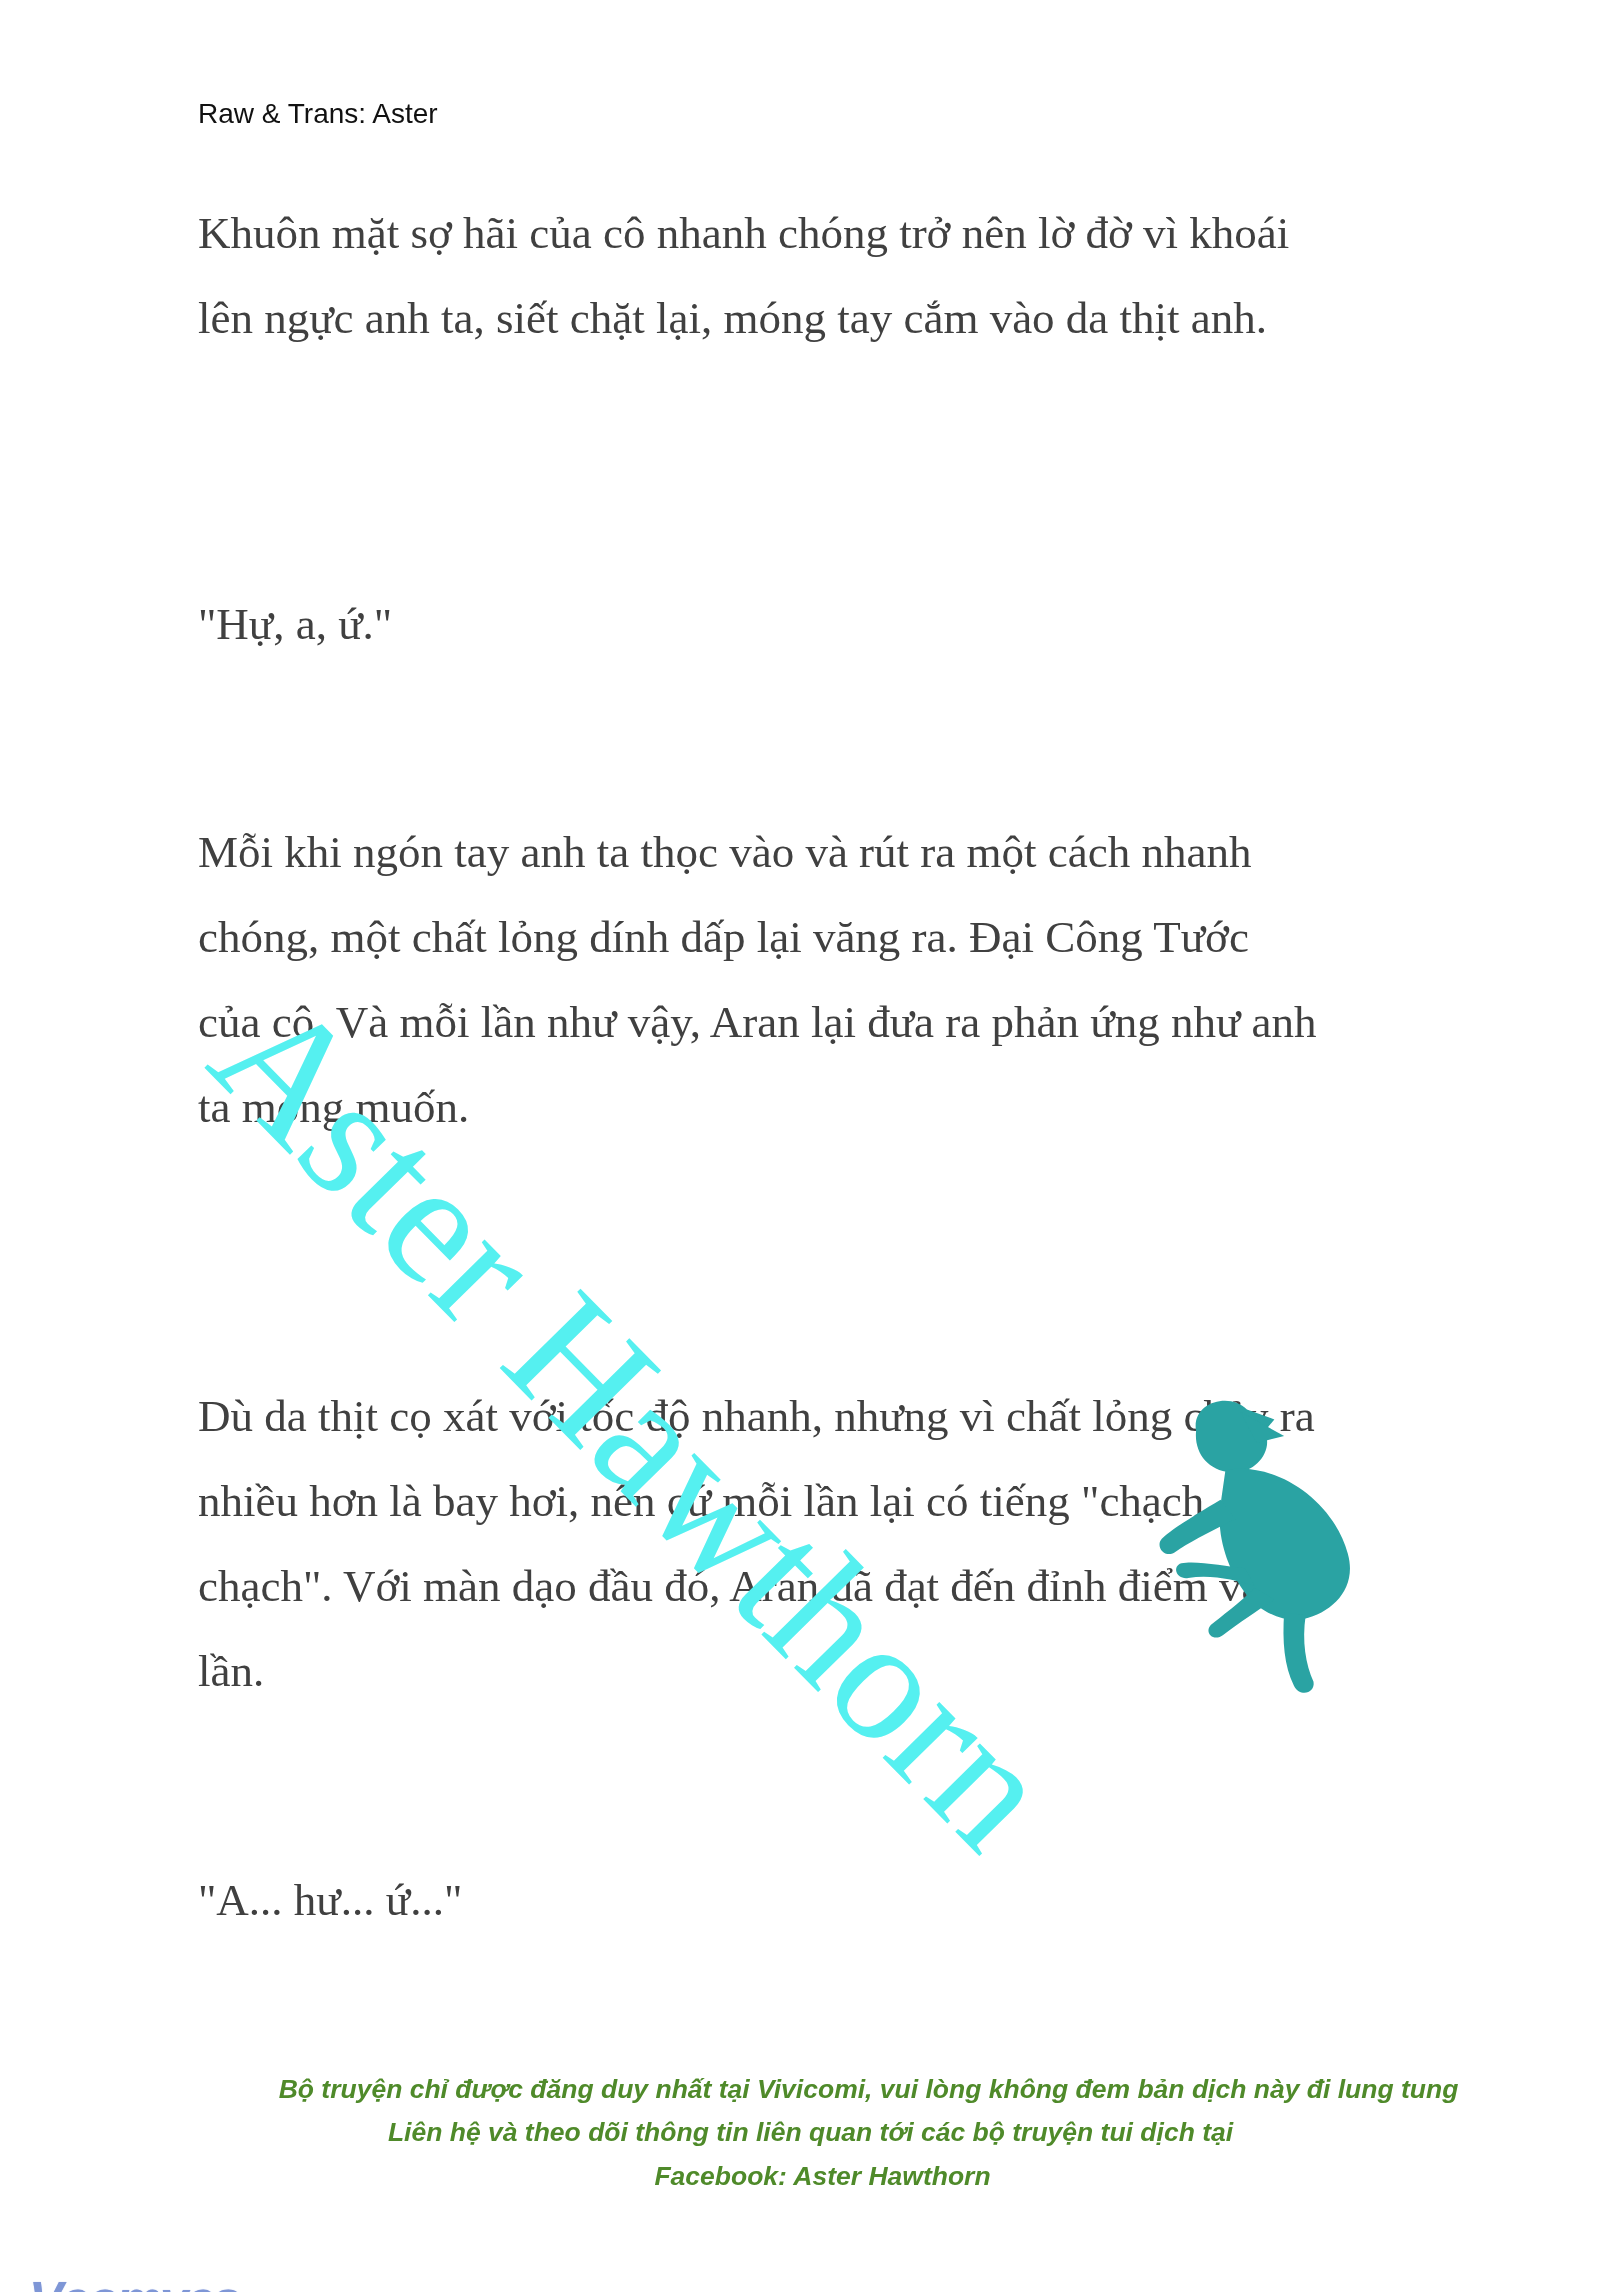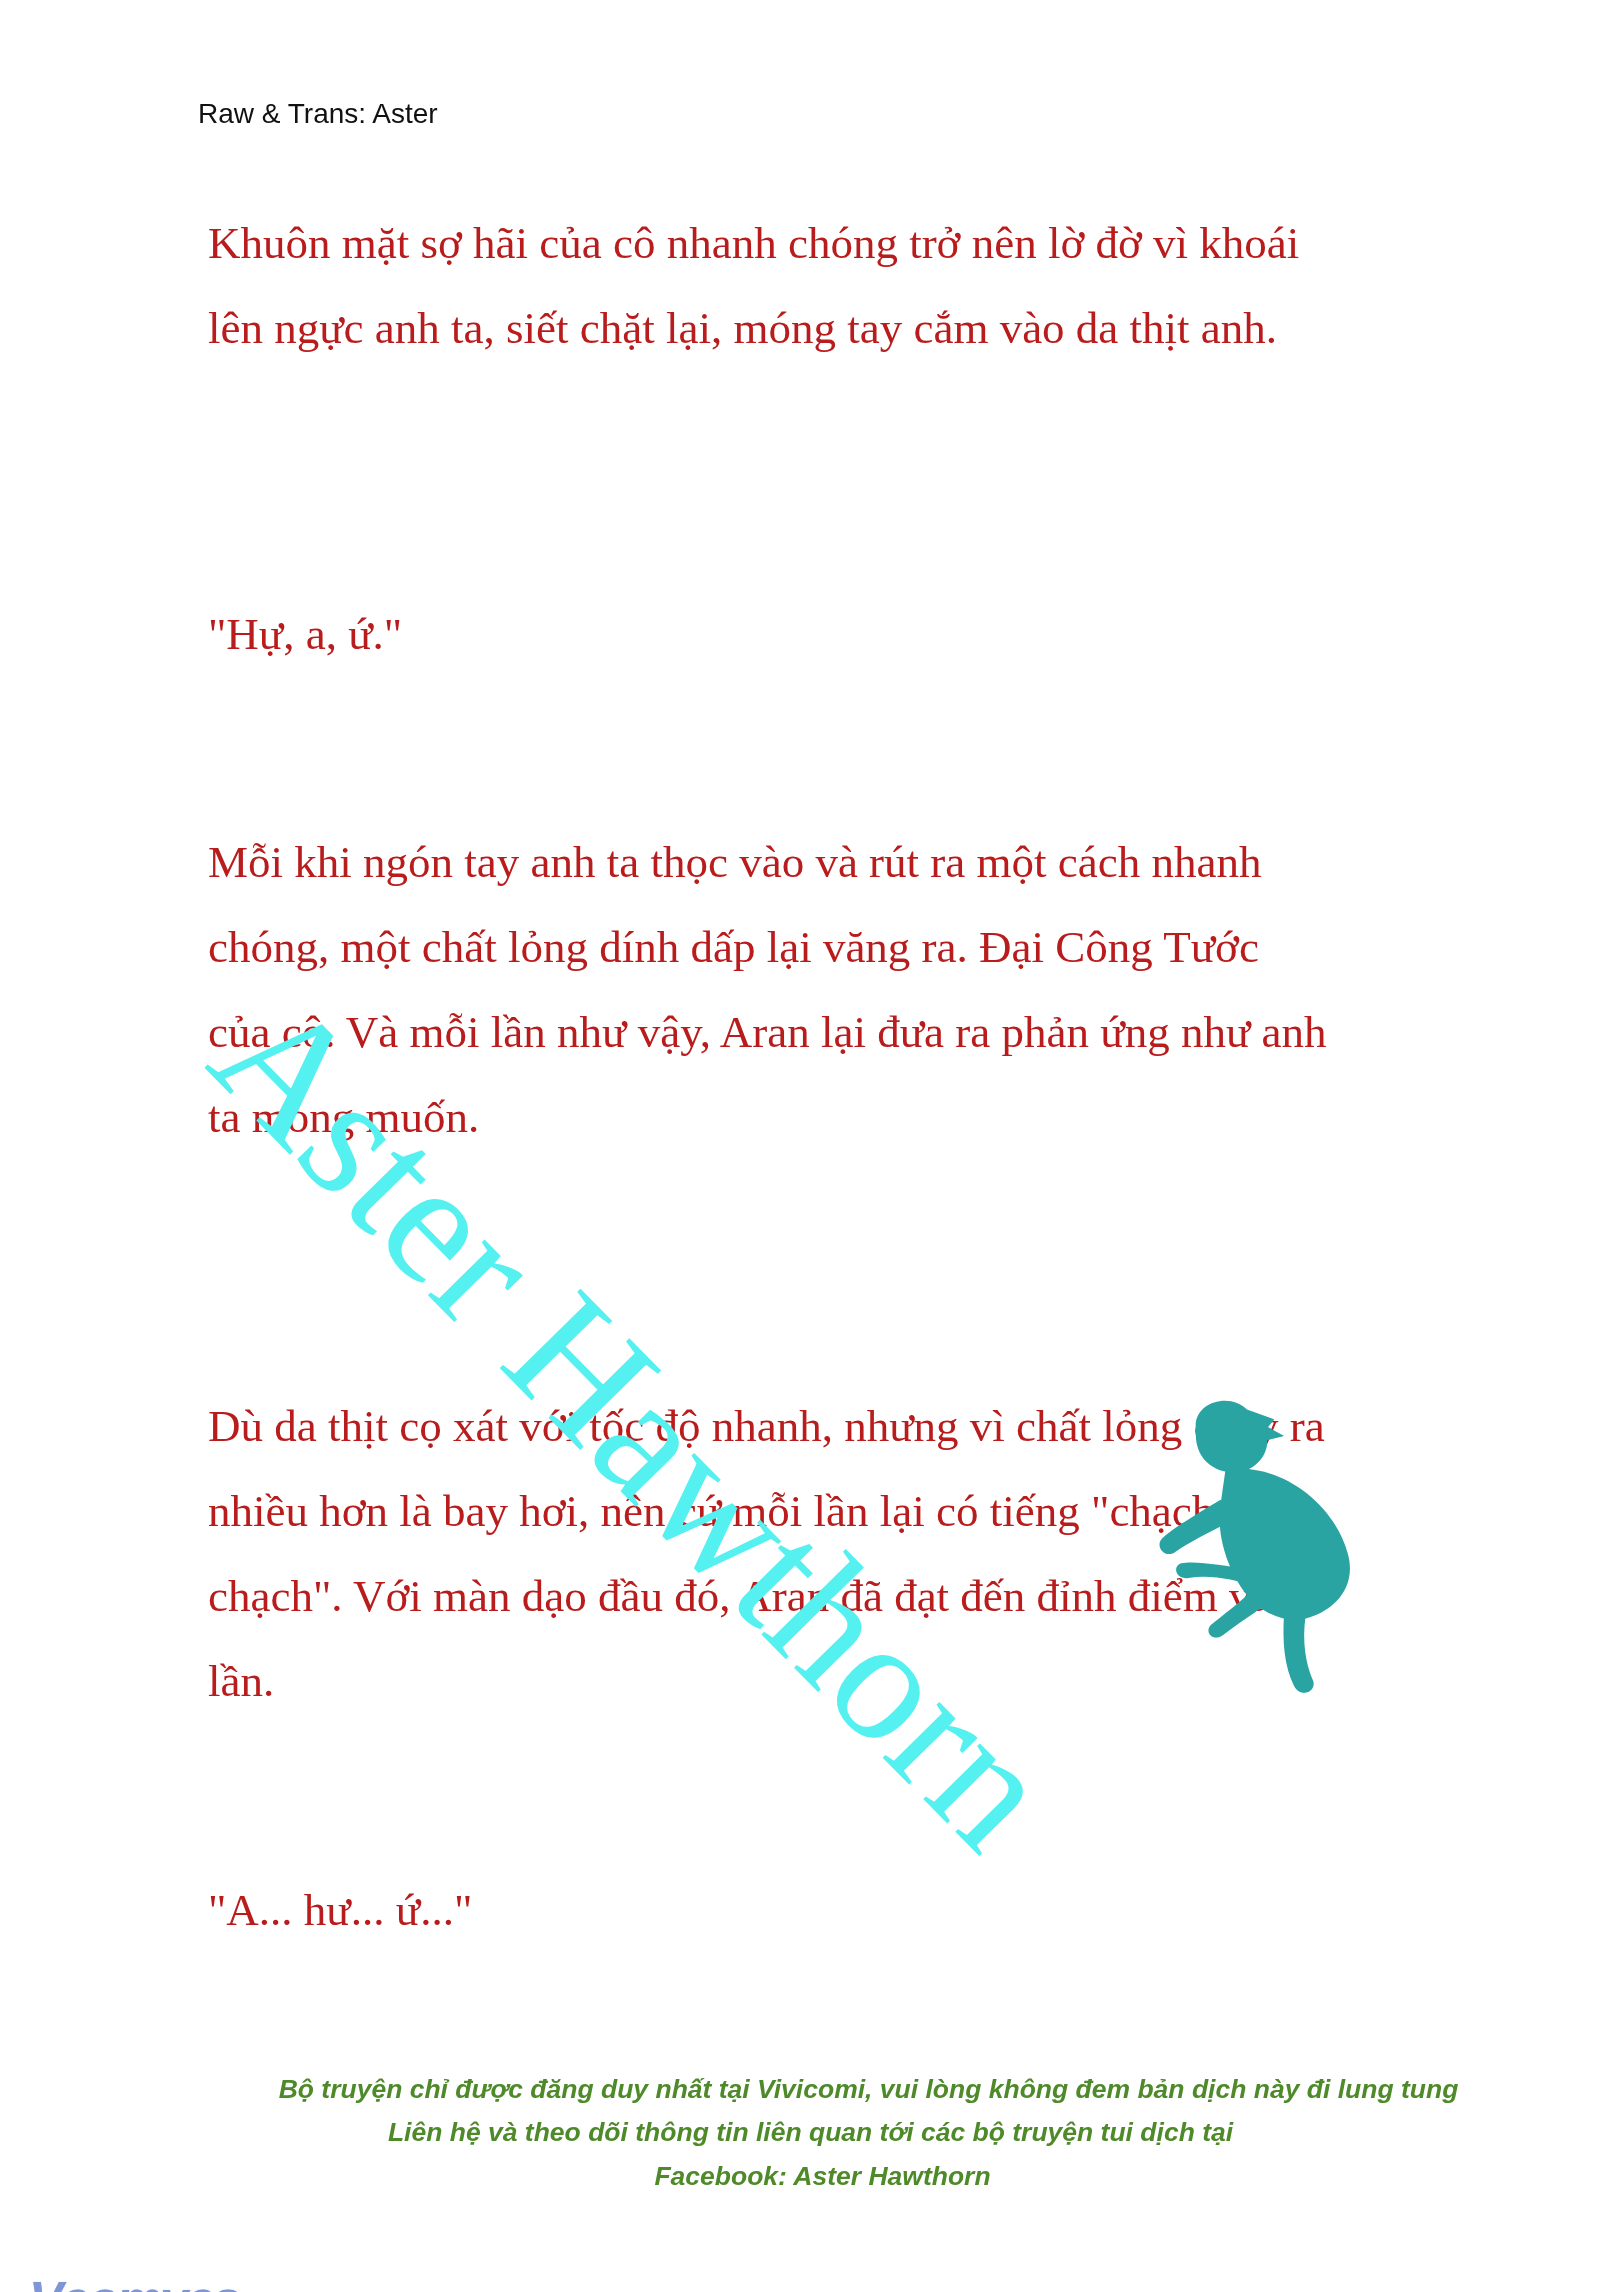--- a/index.html
+++ b/index.html
@@ -28,23 +28,23 @@
       font-size: 28px;
       color: #111111;
       white-space: nowrap;
     }
     .para {
       position: absolute;
       left: 198px;
       width: 1274px;
       font-family: "Liberation Serif", serif;
       font-size: 45px;
-      color: #b91c1c;
+      color: #404040;
       line-height: 85px;
-      margin: 10px;
+      margin: 0;
     }
     .para .line {
       display: block;
       white-space: nowrap;
     }
     .footer-note {
       position: absolute;
       left: 0;
       width: 1621px;
       text-align: center;

